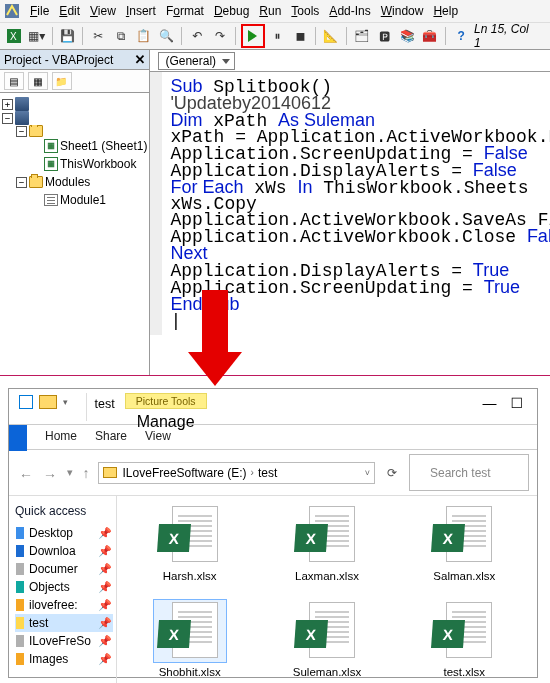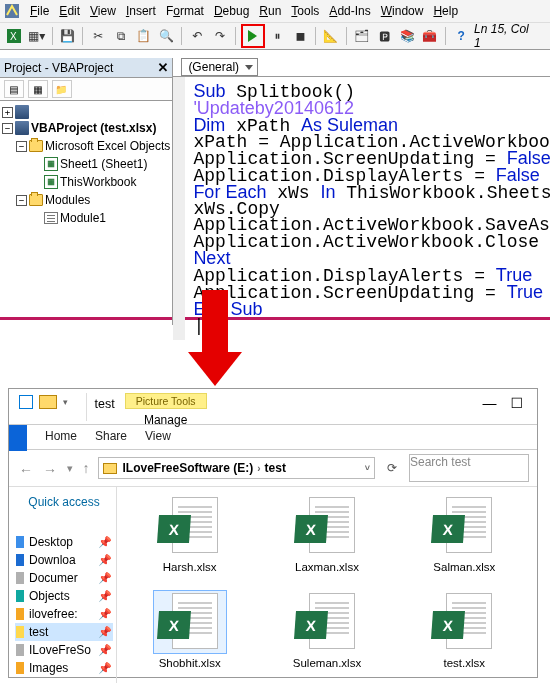--- a/index.html
+++ b/index.html
@@ -1,32 +1,32 @@
 <!DOCTYPE html>
 <html><head>
 <meta charset="utf-8">
 <style>
   * { box-sizing: border-box; font-family: "Segoe UI", Tahoma, sans-serif; }
   body { margin: 0; width: 550px; height: 683px; background: #fff; position: relative; overflow: hidden; }
 
   
-  .vba { position: absolute; top: 0; left: 0; right: 0; height: 320px; border-bottom: 3px solid #be185d; }
+  .vba { position: absolute; top: 0; left: 0; right: 0; height: 376px; border-bottom: 1px solid #be185d; }
   .menubar { display: flex; align-items: center; height: 22px; background: #f4f4f4; padding: 0 4px; font-size: 12px; gap: 2px; }
   .app-ico { width: 16px; height: 16px; display: inline-block; position: relative; margin-right:4px; }
   .app-ico svg { width:16px; height:16px; }
   .menu-item { padding: 1px 4px; cursor: pointer; }
   .menu-item u { text-decoration: underline; }
   .toolbar { display: flex; align-items: center; height: 28px; background: #f4f4f4; border-top: 1px solid #ddd; border-bottom: 1px solid #999; padding: 0 4px; gap: 3px; font-size: 12px; }
   .tbtn { width: 20px; height: 20px; display: flex; align-items: center; justify-content: center; color: #333; border:1px solid transparent; }
   .sep { width: 1px; height: 18px; background: #bbb; margin: 0 2px; }
   .run-btn { width:24px; height:24px; border:2px solid #e00; display:flex; align-items:center; justify-content:center; }
   .run-tri { width:0; height:0; border-left:9px solid #1a8f1a; border-top:6px solid transparent; border-bottom:6px solid transparent; }
   .status-ln { margin-left:auto; padding-right:8px;font-style:italic; }
 
-  .vba-body { display:flex; height: calc(100% - 50px); margin-top: 8px; }
+  .vba-body { display:flex; height: calc(100% - 50px); }
   .projpane { width: 222px; border-right:1px solid #999; }
   .projpane-title { display:flex; align-items:center; justify-content:space-between; background:#d8e4f0; border-bottom:1px solid #999; font-size:12px; padding:2px 4px; height:20px; }
   .close-x { font-family: Arial; font-weight:bold; cursor:pointer; font-size:13px; }
   .proj-tb { display:flex; gap:4px; padding:2px 4px; border-bottom:1px solid #999; background:#fdfdfd; }
   .proj-tb .pbtn { width:20px; height:18px; border:1px solid #ccc; display:flex; align-items:center; justify-content:center; font-size:10px; }
   .dash-border { border:1px dotted #777; }
   .tree { font-size:12px; padding:4px 2px; line-height:18px; }
   .tree-row { display:flex; align-items:center; gap:2px; white-space:nowrap; overflow:hidden; }
   .tog { width:11px; height:11px; border:1px solid #555; display:flex; align-items:center; justify-content:center; font-size:9px; line-height:1; font-family:monospace; }
   .fold-ico { width:14px; height:12px; background:#ffd96b; border:1px solid #b8860b; border-radius:1px; position:relative; }
@@ -36,56 +36,56 @@
   .mod-ico { width:14px; height:12px; background:#fff; border:1px solid #777; position:relative; }
   .mod-ico::after { content:""; position:absolute; left:2px; top:2px; right:2px; height:1px; background:#777; box-shadow:0 3px 0 #777, 0 6px 0 #777; }
   .ind1 { margin-left:14px; } .ind3 { margin-left:42px; }
 
   .codepane { flex:1; display:flex; flex-direction:column; }
   .code-dd { height:22px; display:flex; align-items:center; border-bottom:1px solid #999; padding-left:8px; font-size:12px; }
   .dd { border:1px solid #888; padding:1px 18px 1px 6px; background:#fff; position:relative; font-size:12px; }
   .dd::after { content:""; position:absolute; right:4px; top:6px; border-left:4px solid transparent; border-right:4px solid transparent; border-top:5px solid #555; }
   .code { font-family:"Courier New",monospace; font-size:18px; padding:6px 8px; line-height:16px; white-space:pre; border-left:12px solid #eee; }
   .kw { color:#0018cc; }
-  .cm { color:#8b5cf6; }
+  .cm { color:#404040; }
   .hilite-yellow { background:#ffff66; padding:0 2px; }
 
   
   .big-arrow { position:absolute; left:188px; top:290px; width:54px; height:100px; z-index:5; pointer-events:none; }
   .arrow-stem { width:26px; height:62px; background:#e40000; margin:0 auto; }
   .arrow-head { width:0; height:0; border-left:27px solid transparent; border-right:27px solid transparent; border-top:34px solid #e40000; }
 
   
   .explorer { position:absolute; left:8px; top:388px; width:530px; height:290px; border:1px solid #999; background:#fff; }
   .ex-titlebar { display:flex; align-items:flex-start; height:36px; border-bottom:1px solid #ccc; }
   .ex-left-hdr { display:flex; align-items:center; padding:6px 10px 0 10px; gap:6px; font-size:12px; }
   .chkbox { width:14px; height:14px; border:1px solid #0078d7; }
   .fold-sm { width:18px; height:14px; background:#ffd96b; border:1px solid #b8860b; }
   .tinyarr { font-size:9px; color:#666; }
   .divv { width:1px; height:28px; background:#ddd; margin:4px 8px 0 8px; }
   .ex-title { font-size:12.5px; margin-top:8px; }
   .pic-tools { margin-left:10px; margin-top:4px; text-align:center; }
   .pic-tools-top { background:#fff08a; color:#7a6400; font-size:10.5px; padding:1px 10px; border:1px solid #e8d860; }
-  .pic-tools-bot { font-size:12px; padding:4px 0; }
+  .pic-tools-bot { font-size:16px; padding:4px 0; }
   .win-ctrl { margin-left:auto; display:flex; gap:14px; padding:6px 14px 0 0; font-size:14px; }
   .ex-tabs { display:flex; gap:18px; font-size:12px; padding:4px 8px 6px 36px; border-bottom:1px solid #ccc; }
   .ex-tab { color:#222; cursor:pointer; }
   .blue-strip { position:absolute; left:0; top:36px; width:18px; height:26px; background:#0b64d8; }
 
   .ex-nav { display:flex; align-items:center; gap:6px; padding:4px 8px; border-bottom:1px solid #ddd; font-size:12px; }
   .navbtn { color:#888; font-size:14px; padding:0 2px; }
-  .addr { flex:1; border:1px solid #bbb; height:22px; display:flex; align-items:center; padding:0 4px; gap:6px;font-weight:bold; }
+  .addr { flex:1; border:1px solid #bbb; height:22px; display:flex; align-items:center; padding:0 4px; gap:6px; }
   .crumb { display:flex; align-items:center; gap:4px; }
   .crumb .sep-ar { color:#666; font-size:10px; }
   .refresh { width:22px; text-align:center; color:#555; }
-  .search { border:1px solid #bbb; height:28px; width:120px; padding:0 0; color:#888; display:flex; align-items:flex-start; }
+  .search { border:1px solid #bbb; height:37px; width:120px; padding:0 20px; color:#888; display:flex; align-items:center; }
 
   .ex-body { display:flex; height:196px; }
   .sidebar { width:108px; border-right:1px solid #ddd; padding:8px 3px 4px 6px; font-size:12px; overflow:hidden; }
-  .side-head { color:#0369a1; margin-bottom:24px;text-align:center; }
+  .side-head { color:#0f172a; margin-bottom:6px; }
   .side-item { display:flex; align-items:center; gap:5px; padding:2px 1px; white-space:nowrap; overflow:hidden; }
   .side-item.sel { background:#cde6ff; }
   .pin { color:#868686; font-size:11px; margin-left:auto; }
   .sq { width:8px; height:12px; flex-shrink:0; }
   .c-blue { background:#3b8eea; } .c-dblue{ background:#1b6bd1; } .c-teal{ background:#10a8a0; }
   .c-orange{ background:#f5a623; } .c-yell{ background:#ffd84d; } .c-gray{ background:#b0b0b0; }
 
   .files { flex:1; padding:8px 6px; display:grid; grid-template-columns:repeat(3,1fr); grid-auto-rows:92px; gap:4px; justify-items:center; }
   .file { width:104px; text-align:center; font-size:11.5px; cursor:pointer; }
   .file.sel .thumb { outline:1px solid #7ab6ff; background:#e6f2ff; }
@@ -166,26 +166,24 @@
         <span class="pbtn dash-border">📁</span>
       </div>
       <div class="tree">
         <div class="tree-row">
           <span class="tog">+</span>
             <span class="vba-ico"></span>
         </div>
         <div class="tree-row">
           <span class="tog">−</span>
             <span class="vba-ico"></span>
-          <b>VBAProject (test.xlsx)</b>
         </div>
         <div class="tree-row ind1">
           <span class="tog">−</span>
             <span class="fold-ico"></span>
-          <span>Microsoft Excel Objects</span>
         </div>
         <div class="tree-row ind3">
           <span class="xl-ico">▦</span>
           <span>Sheet1 (Sheet1)</span>
         </div>
         <div class="tree-row ind3">
           <span class="xl-ico">▦</span>
           <span>ThisWorkbook</span>
         </div>
         <div class="tree-row ind1">

